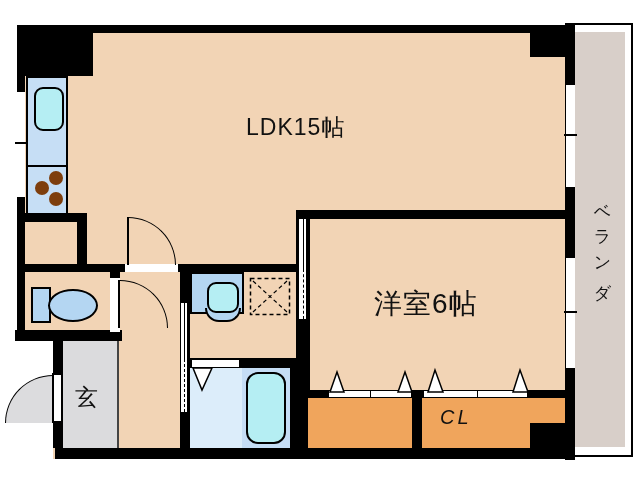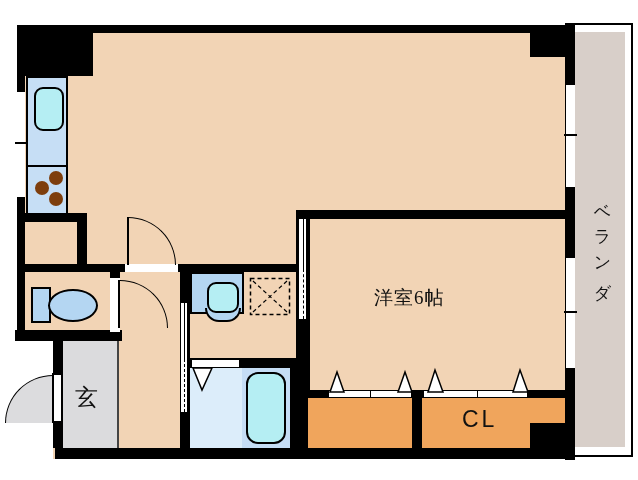--- a/index.html
+++ b/index.html
@@ -116,18 +116,19 @@
     <rect x="250.5" y="278.5" width="39" height="36" fill="none" stroke="#000" stroke-width="1.5" stroke-dasharray="4 3"></rect>
     <line x1="253" y1="281" x2="287" y2="312" stroke="#000" stroke-width="1.2" stroke-dasharray="4 3"></line>
     <line x1="287" y1="281" x2="253" y2="312" stroke="#000" stroke-width="1.2" stroke-dasharray="4 3"></line>
     <polygon points="193,368 212,368 202,390" fill="#fff" stroke="#000" stroke-width="1.5"></polygon>
     <polygon points="330,392 344,392 337,372" fill="#fff" stroke="#000" stroke-width="1.5"></polygon>
     <polygon points="398,392 412,392 405,372" fill="#fff" stroke="#000" stroke-width="1.5"></polygon>
     <polygon points="428,392 443,392 435,370" fill="#fff" stroke="#000" stroke-width="1.5"></polygon>
     <polygon points="513,392 528,392 520,370" fill="#fff" stroke="#000" stroke-width="1.5"></polygon>
   </svg>
 
-  <div class="label" style="left:374px;top:285px;font-size:19px;letter-spacing:1px;font-family:Liberation Serif, serif;">洋室6帖</div>
-  <div class="label" style="left:462px;top:406px;font-size:23px;letter-spacing:3px;">CL</div>
+  <div class="label" style="left:246px;top:112px;font-size:23px;letter-spacing:1px;">LDK15帖</div>
+  <div class="label" style="left:374px;top:285px;font-size:28px;letter-spacing:1px;">洋室6帖</div>
+  <div class="label" style="left:440px;top:406px;font-size:20px;letter-spacing:3px;font-style:italic;">CL</div>
   <div class="label" style="left:75px;top:382px;font-size:23px;">玄</div>
   <div class="label vtext" style="left:591px;top:192px;font-size:17px;letter-spacing:7px;">ベランダ</div>
 
 </div>
 
 </body></html>

